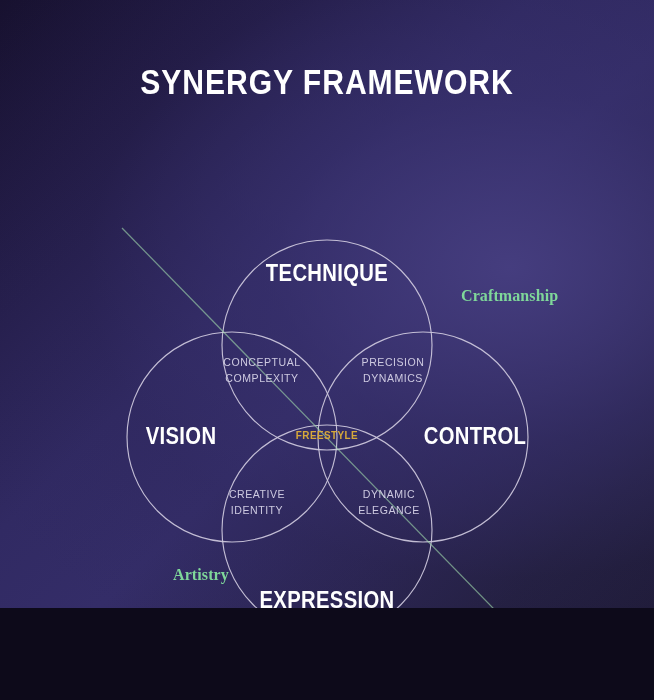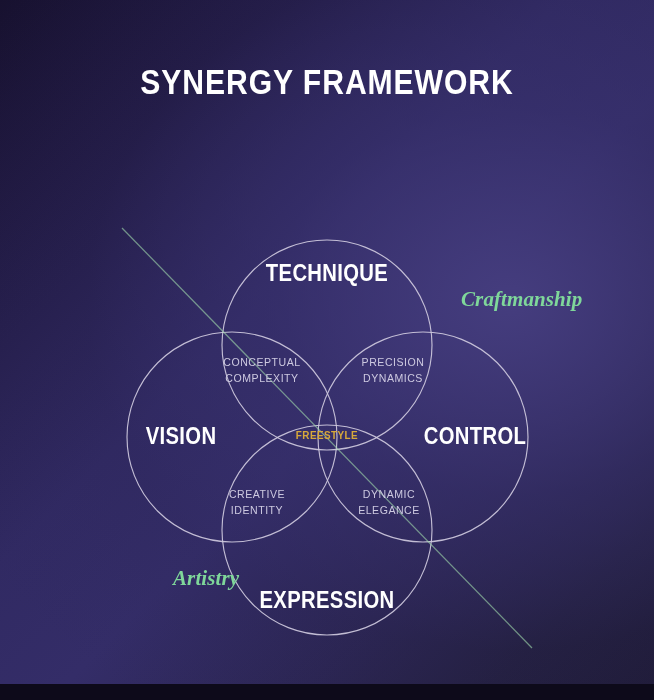--- a/index.html
+++ b/index.html
@@ -3,21 +3,21 @@
 <meta charset="utf-8">
 <style>
   html, body {
     margin: 0;
     padding: 0;
     background: #0d0a1a;
   }
   #stage {
     position: relative;
     width: 654px;
-    height: 684px;
+    height: 608px;
     overflow: hidden;
     font-family: "Liberation Sans", sans-serif;
     background:
       radial-gradient(ellipse 95% 75% at 78% 44%, rgba(70,62,128,0.95) 0%, rgba(56,49,110,0.55) 38%, rgba(40,34,80,0.12) 68%, rgba(0,0,0,0) 100%),
       linear-gradient(135deg, #17112f 0%, #221b45 18%, #312a63 42%, #342d68 56%, #2c2654 74%, #242041 88%, #201c39 100%);
   }
   
   #title {
     position: absolute;
     left: 0;
@@ -80,22 +80,21 @@
     font-family: "Liberation Sans Narrow", "Liberation Sans", sans-serif;
     font-weight: 700;
     font-size: 11px;
     letter-spacing: 0.5px;
     transform: translate(-50%, -50%) scaleX(0.9);
   }
   .axis-label {
     color: #7fd79a;
     font-family: "Liberation Serif", serif;
     font-weight: 700;
-    font-style: italic;
-    font-size: 21px;
+    font-size: 16px;
     letter-spacing: 0.1px;
   }
 </style>
 </head>
 <body>
 
 <div id="stage">
 
   <div id="title">SYNERGY FRAMEWORK</div>
 

